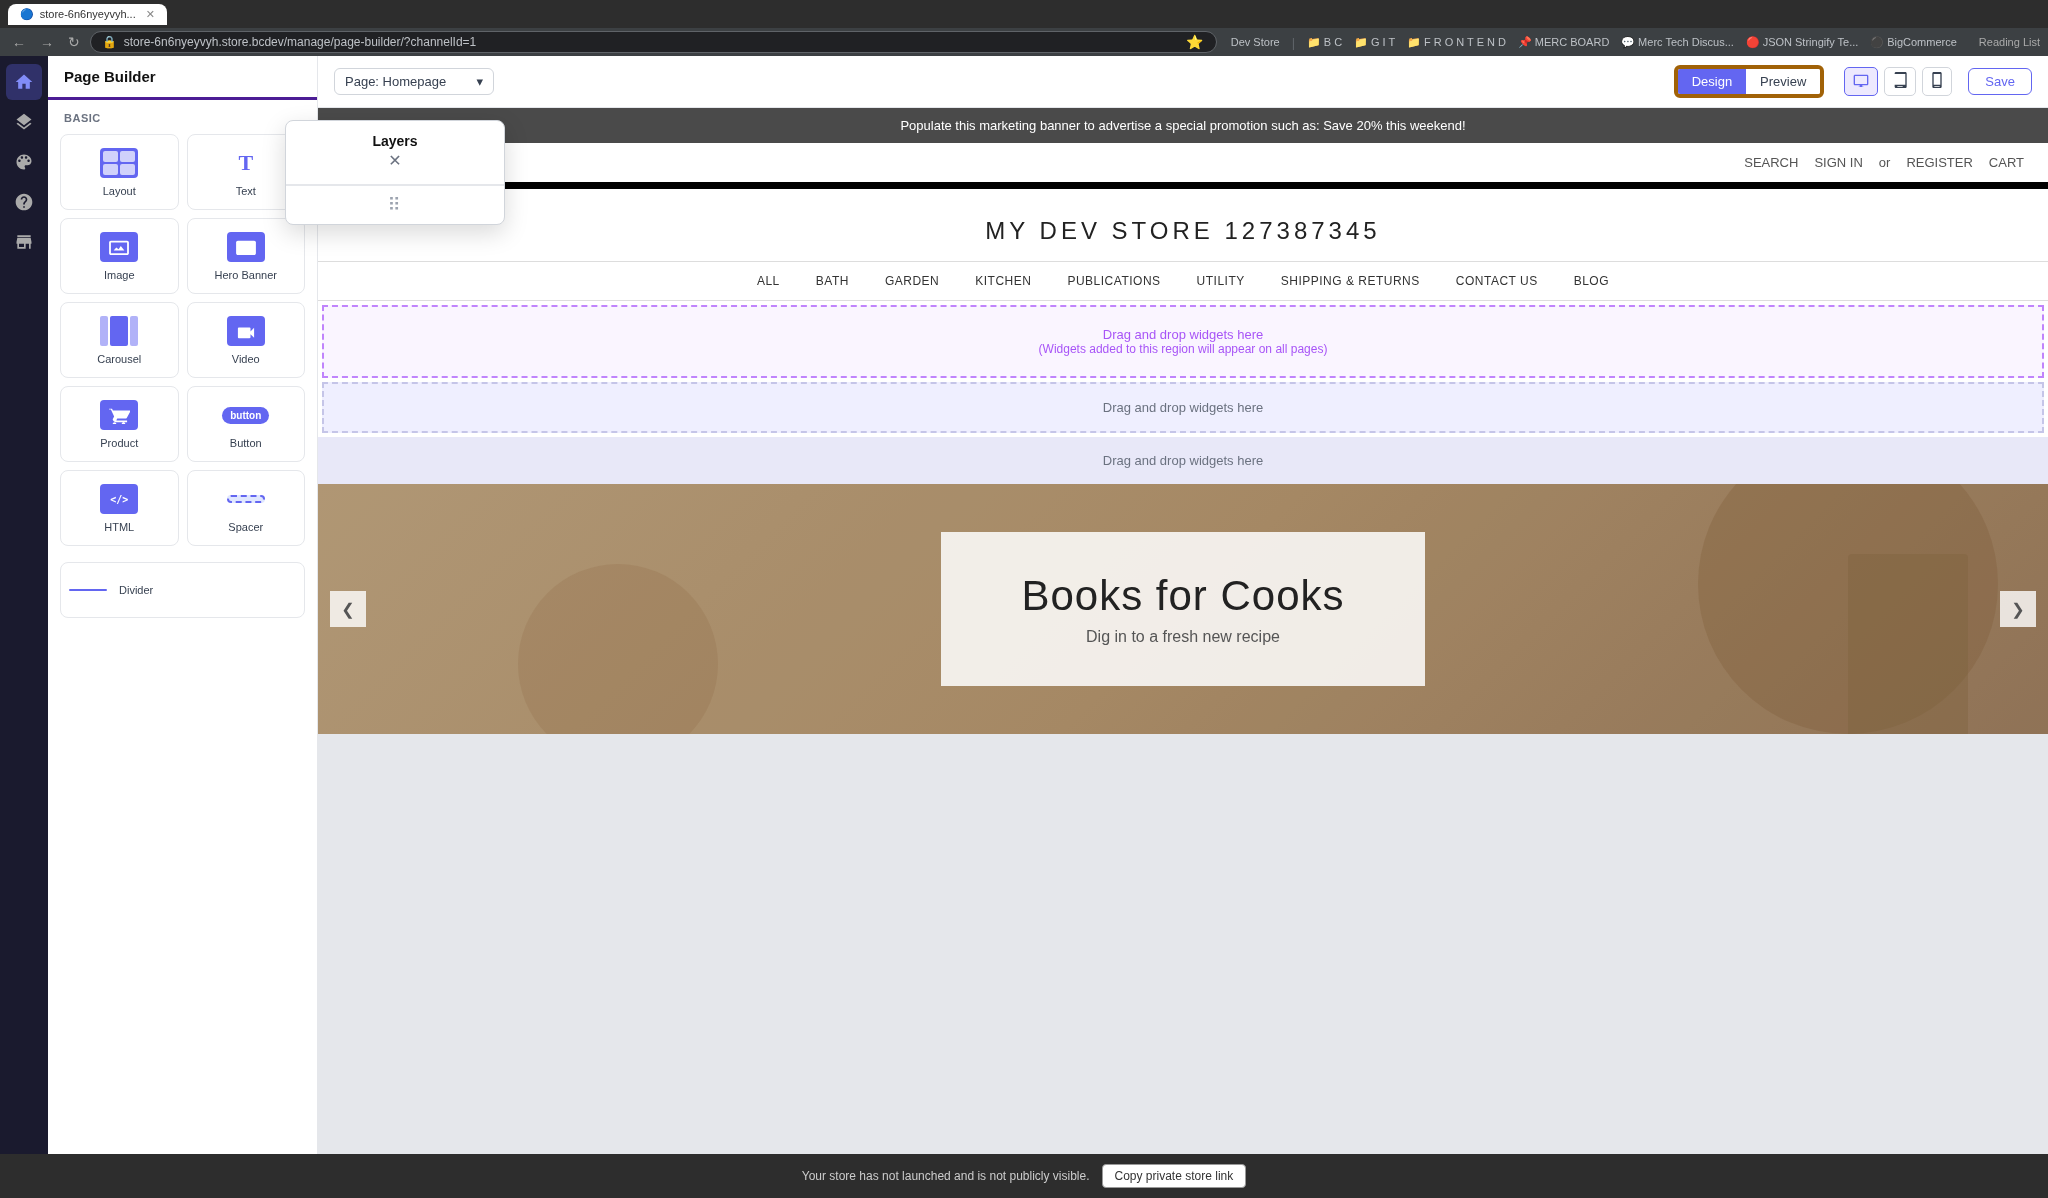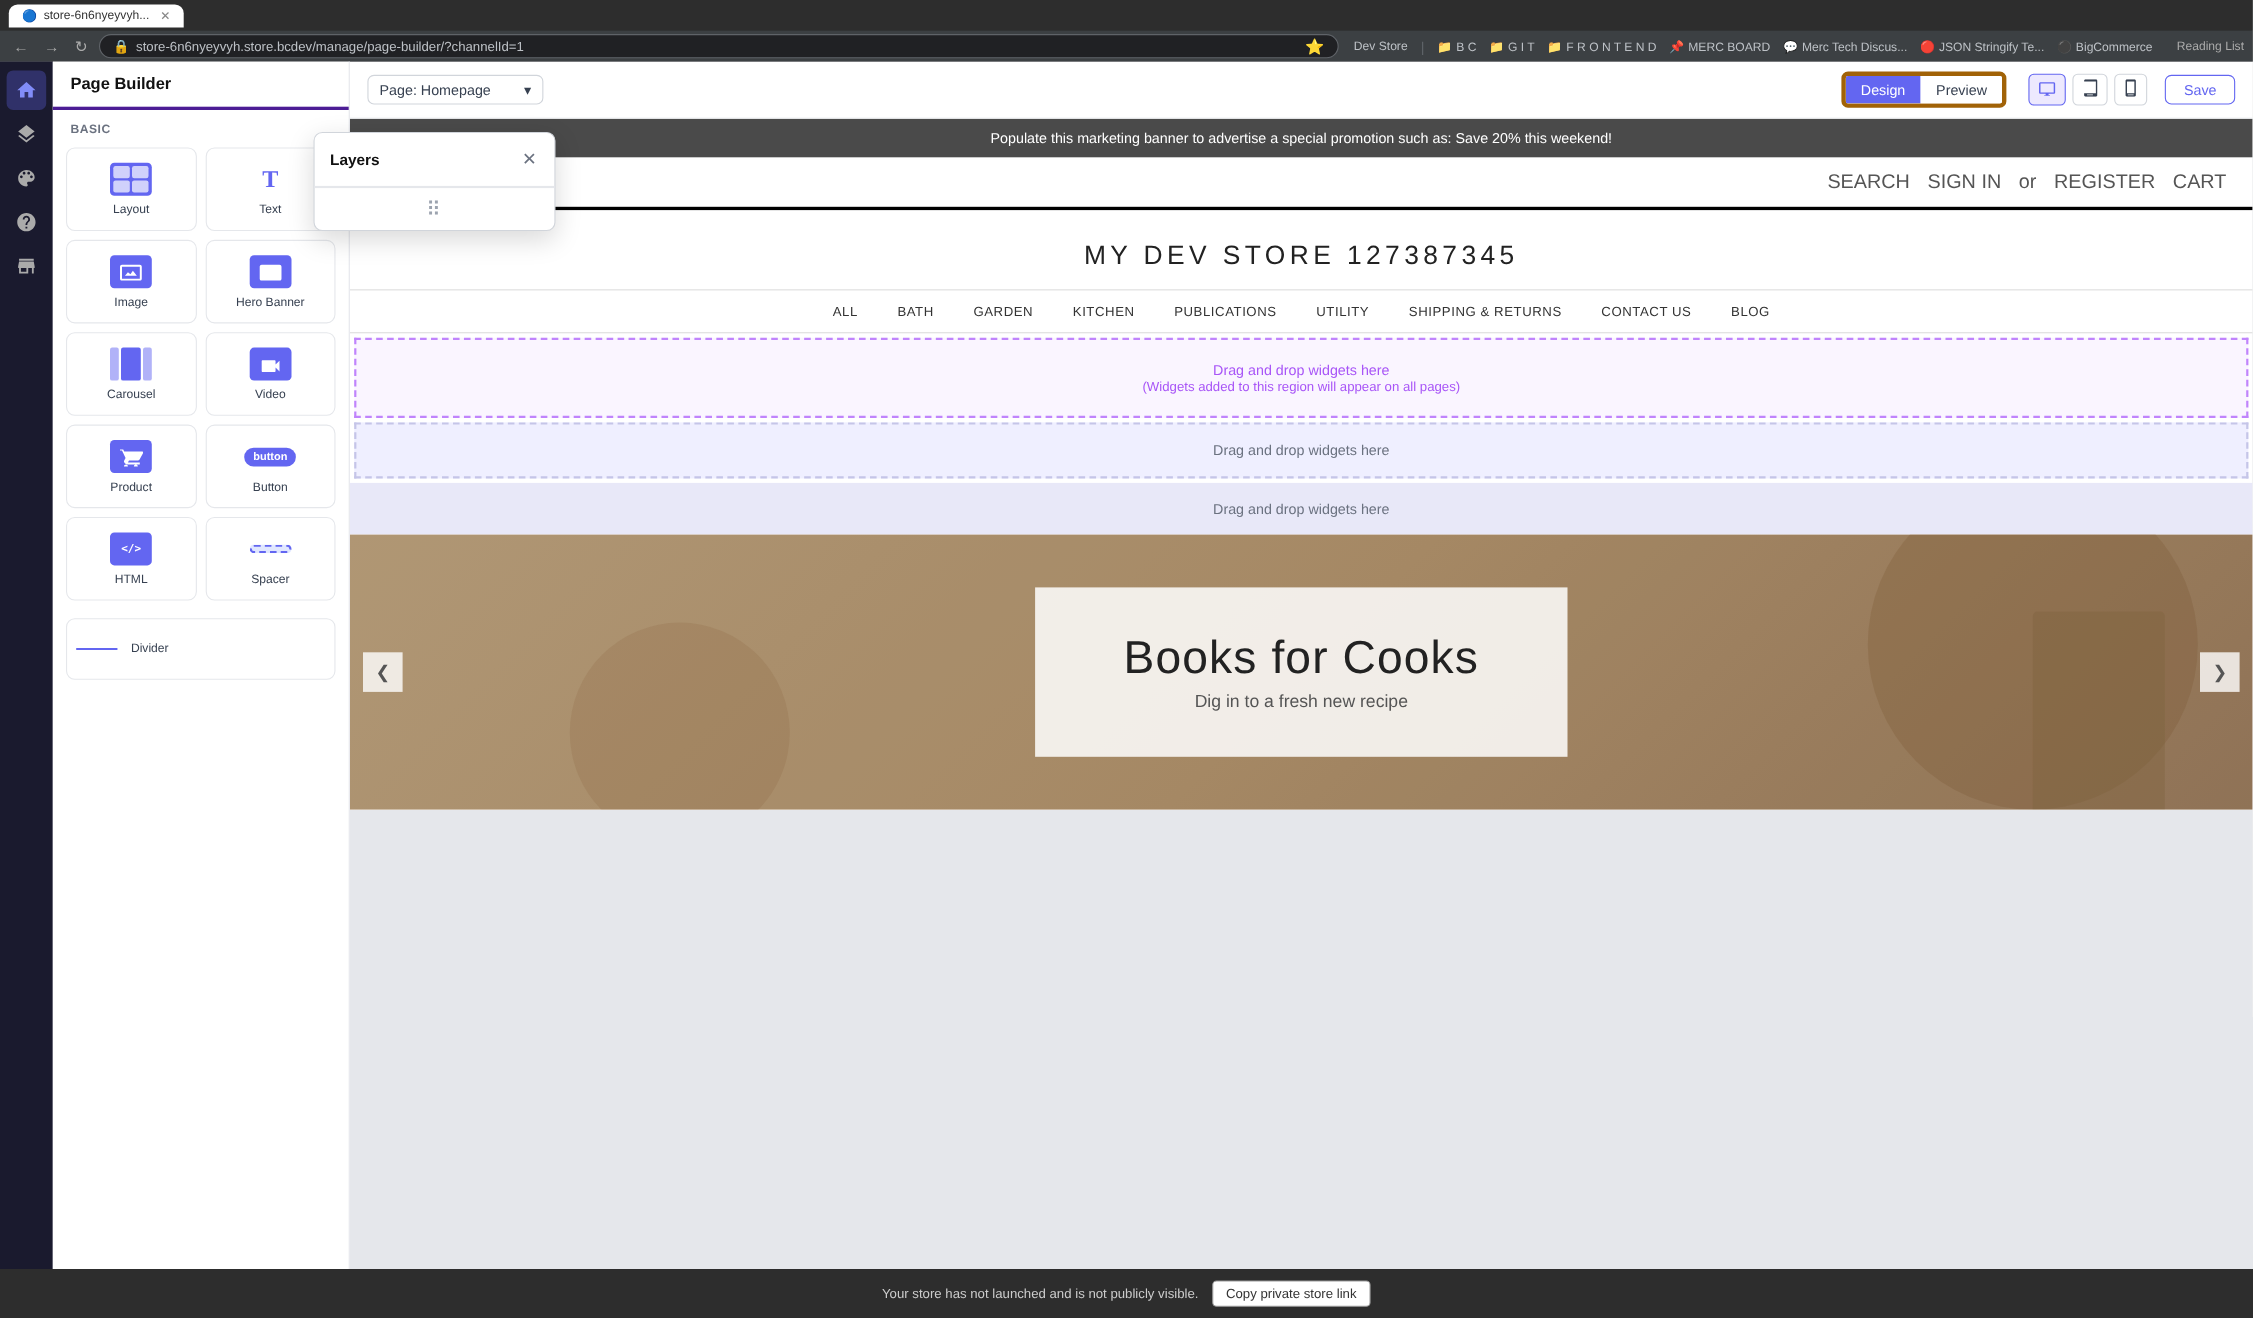--- a/index.html
+++ b/index.html
@@ -50,21 +50,21 @@
     .device-btn.active { background: #ede9fe; border-color: #6366f1; color: #6366f1; }
     .save-btn { background: #fff; border: 1px solid #6366f1; color: #6366f1; border-radius: 6px; padding: 5px 16px; font-size: 13px; font-weight: 500; cursor: pointer; margin-left: 8px; }
 
     
     .canvas { flex: 1; overflow-y: auto; background: #e5e7eb; position: relative; }
     .canvas-inner { min-height: 100%; }
 
     
     .store-preview { background: #fff; margin: 0 auto; min-height: 100%; }
     .marketing-banner { background: #4a4a4a; color: #fff; text-align: center; padding: 10px; font-size: 13px; }
-    .store-header-nav { display: flex; justify-content: flex-end; padding: 12px 24px; gap: 16px; font-size: 18px; color: #555; border-bottom: 3px solid #000000; }
+    .store-header-nav { display: flex; justify-content: flex-end; padding: 12px 24px; gap: 16px; font-size: 13px; color: #555; border-bottom: 7px solid #000000; }
     .store-header-nav span { cursor: pointer; }
     .store-title-area { text-align: center; padding: 28px 0 16px; }
     .store-title { font-size: 24px; font-weight: 300; letter-spacing: 4px; color: #222; }
     .main-nav { display: flex; justify-content: center; gap: 0; border-top: 1px solid #ddd; border-bottom: 1px solid #ddd; padding: 0; }
     .main-nav a { padding: 12px 18px; font-size: 12px; font-weight: 500; color: #333; text-decoration: none; letter-spacing: 0.5px; cursor: pointer; }
     .contact-us-link { color: #333; font-size: 12px; font-weight: 500; letter-spacing: 0.5px; }
 
     
     .drop-zone { border: 2px dashed #c084fc; background: #faf5ff; padding: 20px; text-align: center; margin: 4px; }
     .drop-zone-text { color: #a855f7; font-size: 13px; }
@@ -80,21 +80,21 @@
     .hero-title { font-size: 42px; font-weight: 400; color: #222; letter-spacing: 1px; }
     .hero-subtitle { font-size: 16px; color: #555; margin-top: 8px; }
     .hero-bg-shapes { position: absolute; inset: 0; overflow: hidden; }
     .hero-circle { position: absolute; border-radius: 50%; background: rgba(180,140,90,0.4); }
     .prev-btn, .next-btn { position: absolute; top: 50%; transform: translateY(-50%); background: rgba(255,255,255,0.8); border: none; width: 36px; height: 36px; display: flex; align-items: center; justify-content: center; cursor: pointer; font-size: 16px; color: #555; z-index: 10; }
     .prev-btn { left: 12px; }
     .next-btn { right: 12px; }
 
     
     .layers-panel { position: absolute; top: 120px; left: 285px; width: 220px; background: #fff; border: 1px solid #d1d5db; border-radius: 8px; box-shadow: 0 8px 24px rgba(0,0,0,0.15); z-index: 100; }
-    .layers-header { display: flex; align-items: center; justify-content: space-between; padding: 12px 14px; border-bottom: 1px solid #e5e7eb; }
+    .layers-header { display: flex; align-items: center; justify-content: space-between; padding: 12px 14px; border-bottom: 1px solid #e5e7eb; flex-direction: column; }
     .layers-title { font-size: 14px; font-weight: 600; color: #111; }
     .layers-close { background: none; border: none; cursor: pointer; color: #6b7280; font-size: 16px; padding: 2px; }
     .layers-list { padding: 4px 0; }
     .layer-item { padding: 9px 16px; font-size: 13px; color: #374151; cursor: pointer; border-bottom: 1px solid #f3f4f6; }
     .layer-item:last-child { border-bottom: none; }
     .layers-drag-handle { display: flex; justify-content: center; padding: 8px; border-top: 1px solid #e5e7eb; }
     .drag-dots { color: #9ca3af; font-size: 18px; letter-spacing: 2px; }
 
     
     .status-bar { background: #2d2d2d; color: #ccc; padding: 10px 20px; display: flex; align-items: center; justify-content: center; gap: 12px; font-size: 12px; position: fixed; bottom: 0; left: 0; right: 0; z-index: 50; }

